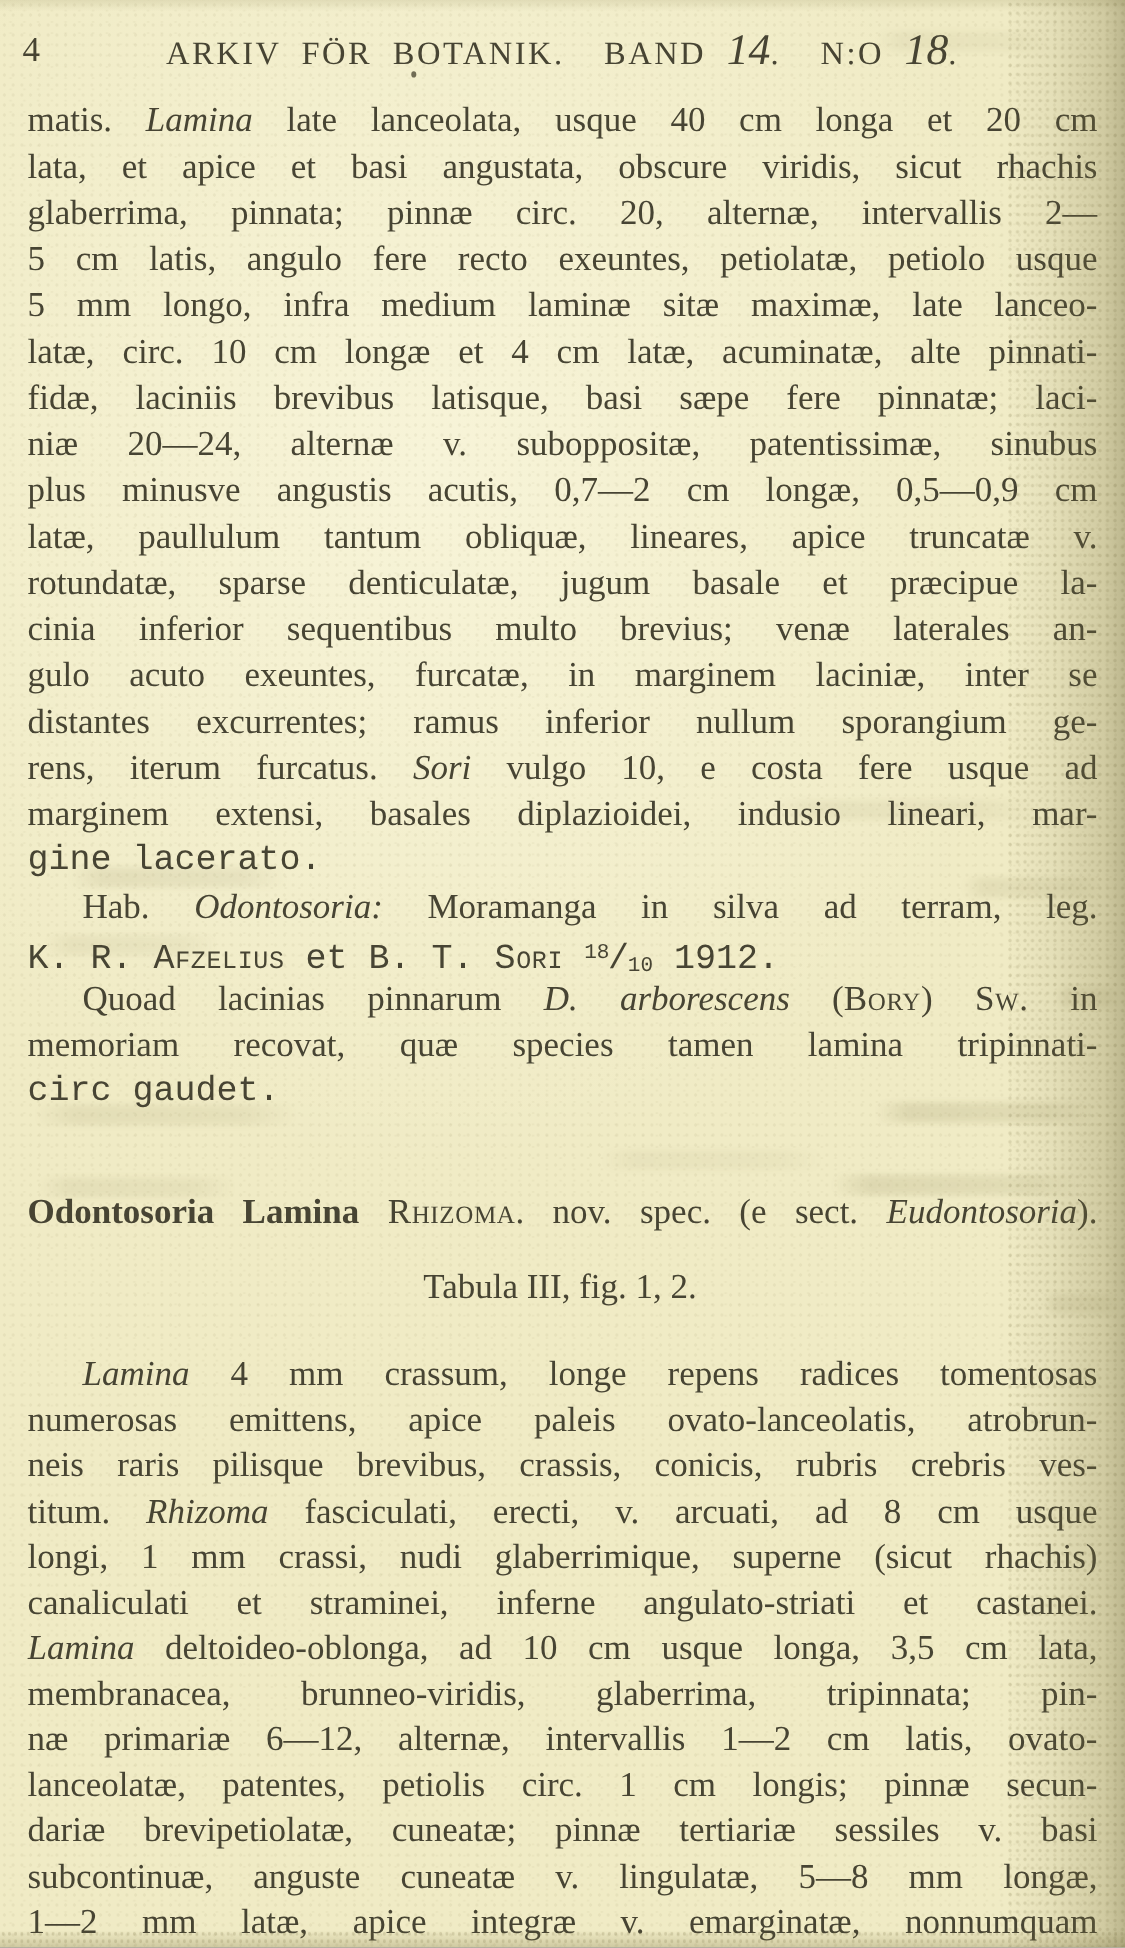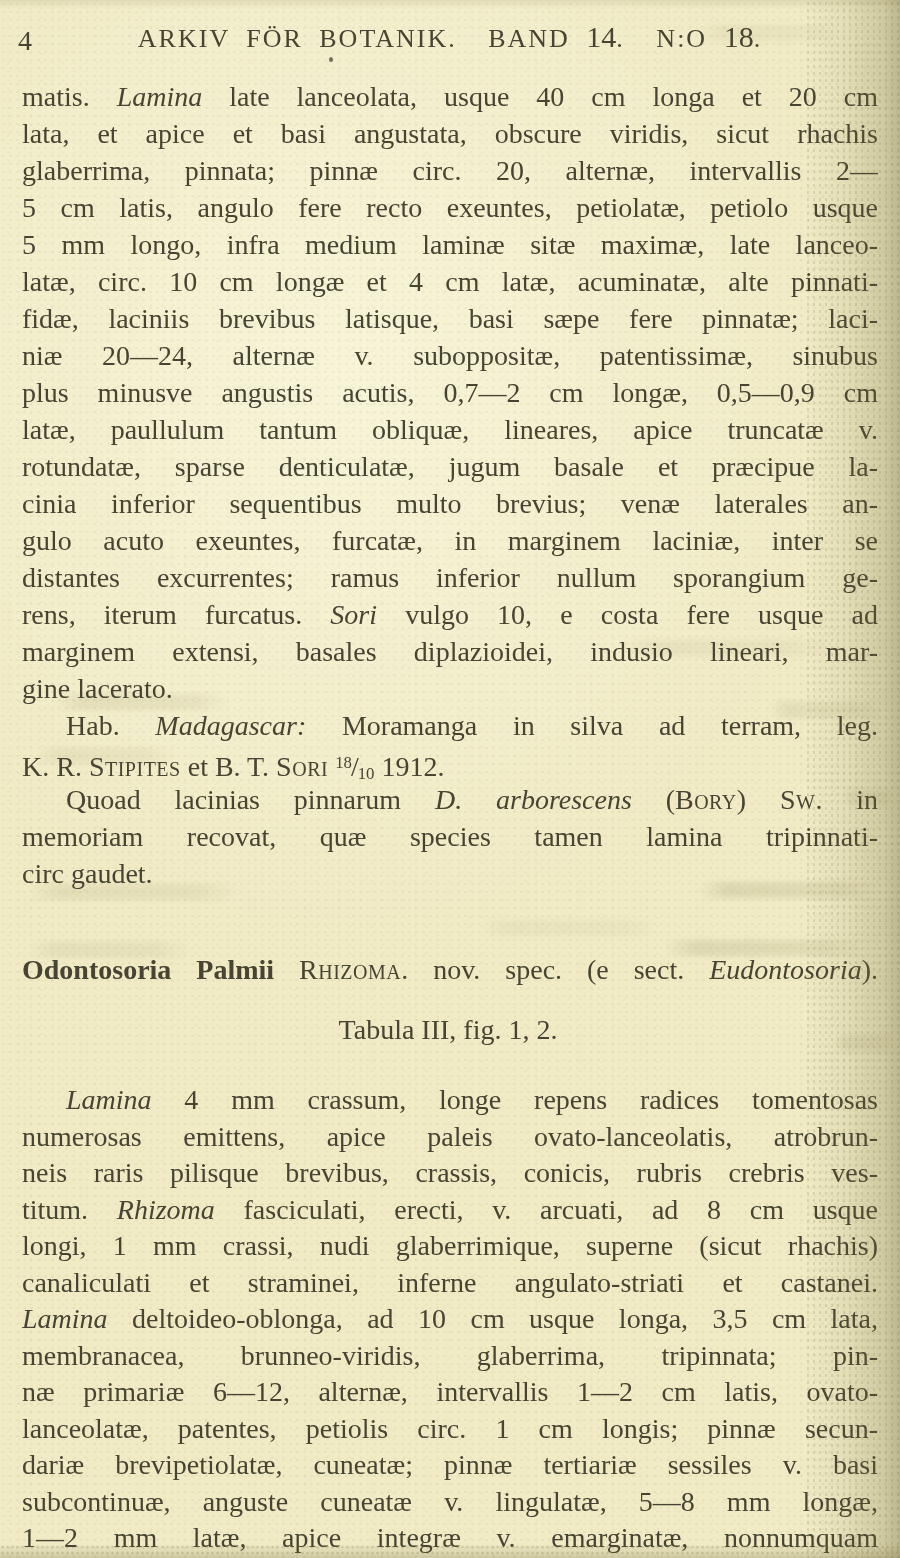--- a/index.html
+++ b/index.html
@@ -48,33 +48,33 @@
                                 rgba(116,108,60,.16) 80%, rgba(116,108,60,0) 100%);
   }
   .inkdot{position:absolute;left:329px;top:57px;width:4px;height:5px;border-radius:50%;
     background:rgba(70,66,45,.75);}
 
   
   .pagehead{position:absolute;top:20px;left:0;right:0;height:44px;}
   .pagenum{position:absolute;left:18px;top:5px;font-size:28px;}
   .headtitle{display:block;text-align:center;font-size:26px;letter-spacing:2px;
     word-spacing:8px;white-space:nowrap;}
-  .headtitle .hnum{font-size:30px;letter-spacing:0;}
+  .headtitle .hnum{font-size:35px;letter-spacing:0;font-style:italic;}
 
   
   .block{position:absolute;left:22px;right:22px;}
   .block1{top:78px;}
   .block1 .tline{line-height:37px;height:37px;}
   .block2{top:1082px;}
   .block2 .tline{line-height:36.5px;height:36.5px;}
   .tline{
     font-size:28px;text-align:justify;text-align-last:justify;
     overflow:hidden;hyphens:none;
   }
-  .par.endleft .tline:last-child{text-align-last:left;}
+  .par.endleft .tline:last-child{text-align-last:left;font-family:Liberation Mono, monospace;}
   .par.indent .tline:first-child{text-indent:44px;}
   .sc{font-variant:small-caps;letter-spacing:.5px;}
   .frac sup{font-size:60%;vertical-align:.5em;margin-right:-1px;}
   .frac sub{font-size:60%;vertical-align:-.15em;margin-left:-1px;}
 
   .species-heading{
     position:absolute;left:22px;right:22px;top:952px;margin:0;
     font-size:28px;font-weight:normal;line-height:36px;
     text-align:justify;text-align-last:justify;white-space:nowrap;overflow:hidden;
   }
@@ -123,31 +123,31 @@
         <div class="tline">latæ, paullulum tantum obliquæ, lineares, apice truncatæ v.</div>
         <div class="tline">rotundatæ, sparse denticulatæ, jugum basale et præcipue la-</div>
         <div class="tline">cinia inferior sequentibus multo brevius; venæ laterales an-</div>
         <div class="tline">gulo acuto exeuntes, furcatæ, in marginem laciniæ, inter se</div>
         <div class="tline">distantes excurrentes; ramus inferior nullum sporangium ge-</div>
         <div class="tline">rens, iterum furcatus. <i>Sori</i> vulgo 10, e costa fere usque ad</div>
         <div class="tline">marginem extensi, basales diplazioidei, indusio lineari, mar-</div>
         <div class="tline">gine lacerato.</div>
       </div>
     <div class="par endleft indent">
-        <div class="tline">Hab. <i>Madagascar:</i> Moramanga in silva ad terram, leg.</div>
-        <div class="tline">K. R. <span class="sc">Stipites</span> et B. T. <span class="sc">Sori</span> <span class="frac"><sup>18</sup>/<sub>10</sub></span> 1912.</div>
+        <div class="tline">Hab. <i>Odontosoria:</i> Moramanga in silva ad terram, leg.</div>
+        <div class="tline">K. R. <span class="sc">Afzelius</span> et B. T. <span class="sc">Sori</span> <span class="frac"><sup>18</sup>/<sub>10</sub></span> 1912.</div>
       </div>
     <div class="par endleft indent">
         <div class="tline">Quoad lacinias pinnarum <i>D. arborescens</i> (<span class="sc">Bory</span>) <span class="sc">Sw</span>. in</div>
         <div class="tline">memoriam recovat, quæ species tamen lamina tripinnati-</div>
         <div class="tline">circ gaudet.</div>
       </div>
   </section>
 
-  <h2 class="species-heading"><b>Odontosoria Palmii</b> <span class="sc">Rhizoma</span>. nov. spec. (e sect. <i>Eudontosoria</i>).</h2>
+  <h2 class="species-heading"><b>Odontosoria Lamina</b> <span class="sc">Rhizoma</span>. nov. spec. (e sect. <i>Eudontosoria</i>).</h2>
 
   <div class="tabula">Tabula III, fig. 1, 2.</div>
 
   <section class="block block2">
     <div class="par indent">
         <div class="tline"><i>Lamina</i> 4 mm crassum, longe repens radices tomentosas</div>
         <div class="tline">numerosas emittens, apice paleis ovato-lanceolatis, atrobrun-</div>
         <div class="tline">neis raris pilisque brevibus, crassis, conicis, rubris crebris ves-</div>
         <div class="tline">titum. <i>Rhizoma</i> fasciculati, erecti, v. arcuati, ad 8 cm usque</div>
         <div class="tline">longi, 1 mm crassi, nudi glaberrimique, superne (sicut rhachis)</div>

